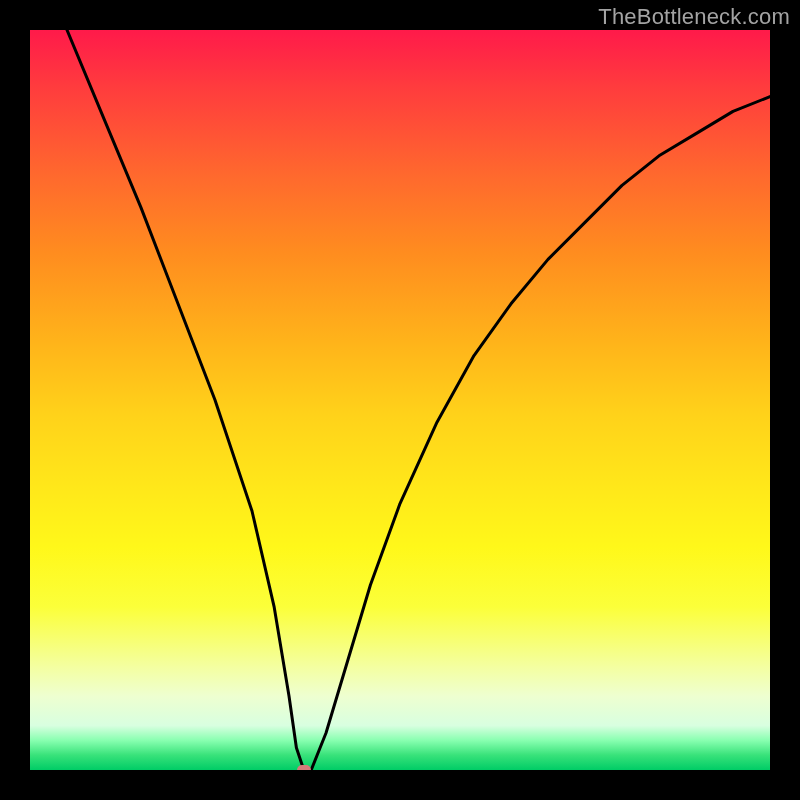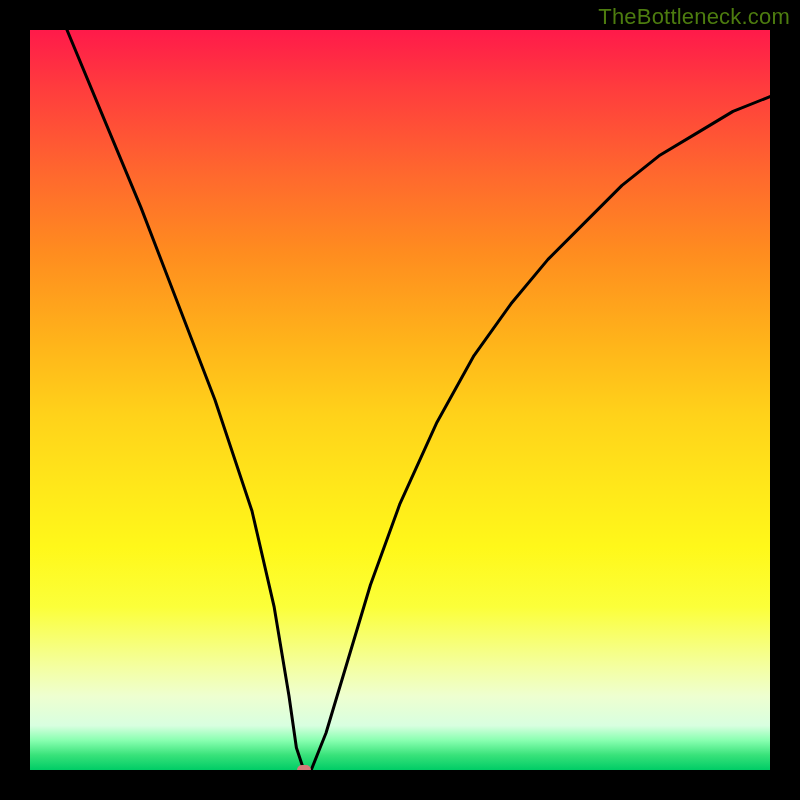--- a/index.html
+++ b/index.html
@@ -58,21 +58,21 @@
     background: #d47a7a;
     border-radius: 5px;
     transform: translate(-50%, -50%);
   }
   .watermark {
     position: absolute;
     top: 4px;
     right: 10px;
     font-family: Arial, Helvetica, sans-serif;
     font-size: 22px;
-    color: #4d7c0f;
+    color: #a3a3a3;
     font-weight: 500;
     letter-spacing: 0.2px;
   }
 </style>
 </head>
 <body>
 
 <div class="plot-area">
   <svg class="curve" viewBox="0 0 740 740" preserveAspectRatio="none">
     <path id="curve-path" d="M0.0 -88.8 L37.0 0.0 L74.0 88.8 L111.0 177.6 L148.0 273.8 L185.0 370.0 L222.0 481.0 L244.2 577.2 L259.0 666.0 L266.4 717.8 L273.8 740.0 L281.2 740.0 L296.0 703.0 L318.2 629.0 L340.4 555.0 L370.0 473.6 L407.0 392.2 L444.0 325.6 L481.0 273.8 L518.0 229.4 L555.0 192.4 L592.0 155.4 L629.0 125.8 L666.0 103.6 L703.0 81.4 L740.0 66.6" fill="none" stroke="#000" stroke-width="3" stroke-linejoin="round" stroke-linecap="round"></path>

